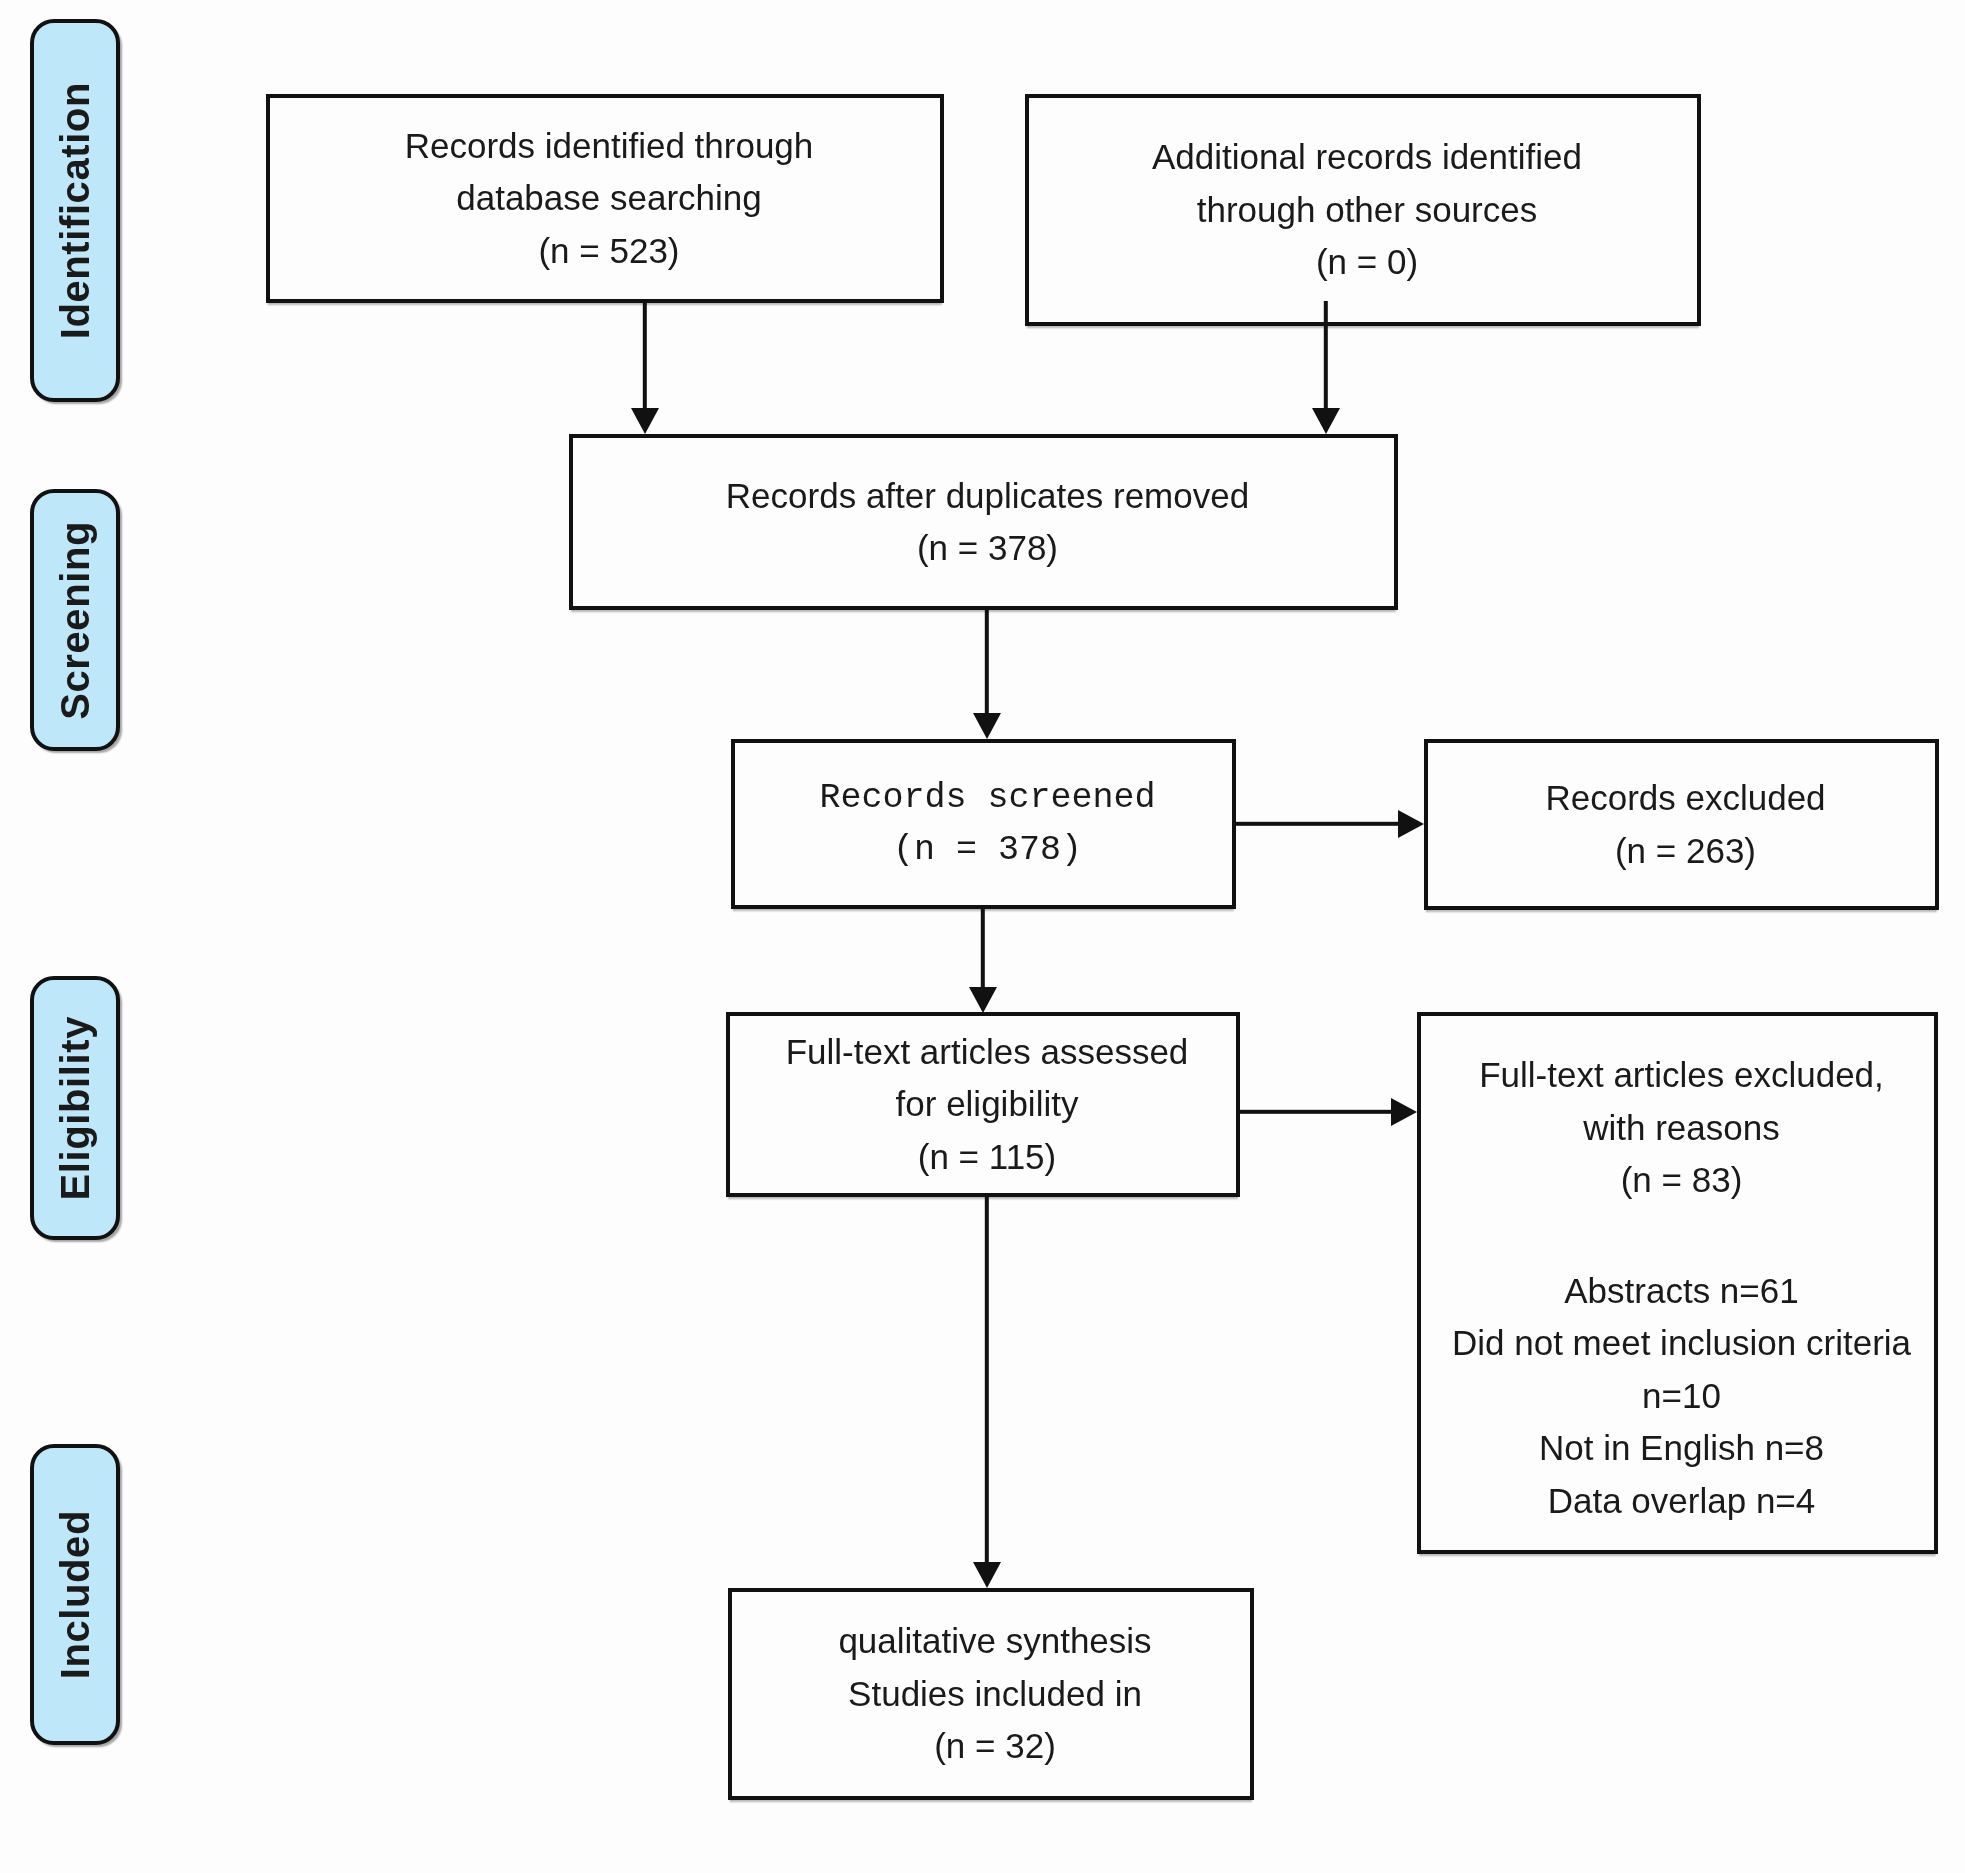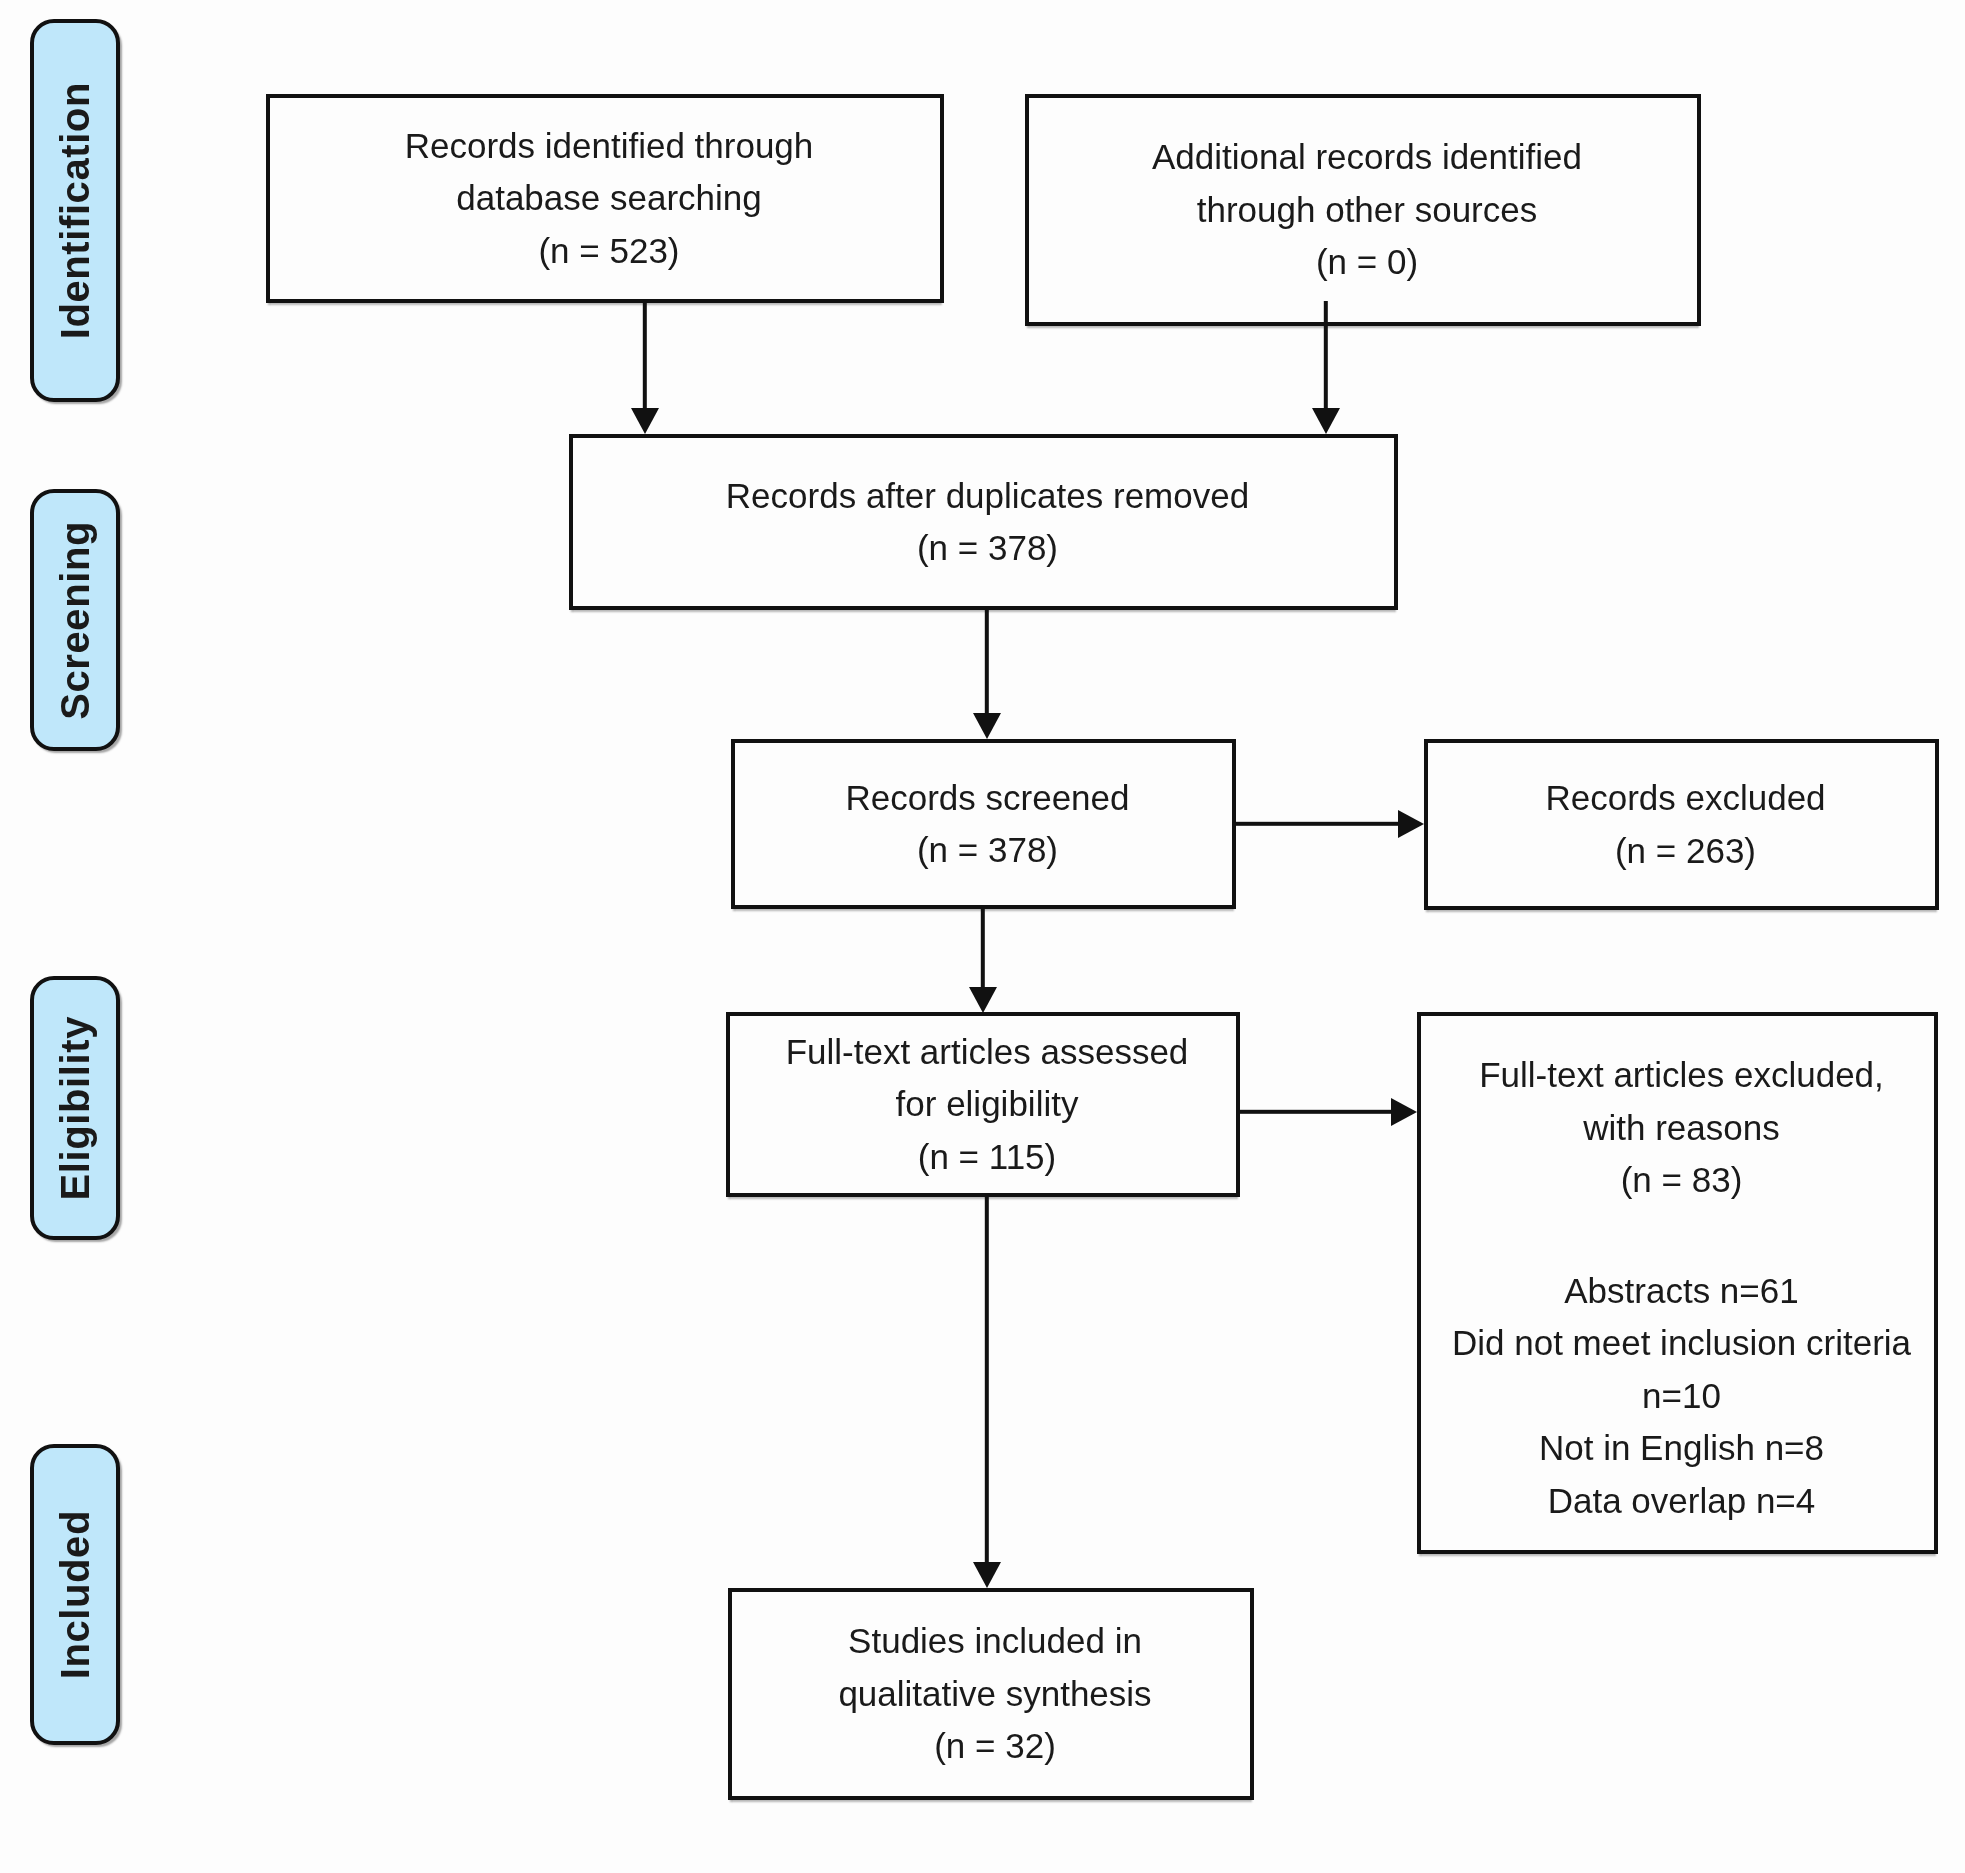--- a/index.html
+++ b/index.html
@@ -141,21 +141,21 @@
     <div class="line">Additional records identified</div>
     <div class="line">through other sources</div>
     <div class="line">(n = 0)</div>
   </div>
 
   <div class="flow-box" style="left:569px; top:434px; width:829px; height:176px;">
     <div class="line">Records after duplicates removed</div>
     <div class="line">(n = 378)</div>
   </div>
 
-  <div class="flow-box" style="left:731px; top:739px; width:505px; height:170px;">
+  <div class="flow-box" style="left:731px; top:739px; width:505px; height:170px;font-family:Liberation Mono, monospace;">
     <div class="line">Records screened</div>
     <div class="line">(n = 378)</div>
   </div>
 
   <div class="flow-box" style="left:1424px; top:739px; width:515px; height:171px;">
     <div class="line">Records excluded</div>
     <div class="line">(n = 263)</div>
   </div>
 
   <div class="flow-box" style="left:726px; top:1012px; width:514px; height:185px;">
@@ -172,22 +172,22 @@
     </div>
     <div class="reasons-group">
       <div class="line">Abstracts n=61</div>
       <div class="line">Did not meet inclusion criteria n=10</div>
       <div class="line">Not in English n=8</div>
       <div class="line">Data overlap n=4</div>
     </div>
   </div>
 
   <div class="flow-box" style="left:728px; top:1588px; width:526px; height:212px;">
+    <div class="line">qualitative synthesis</div>
     <div class="line">Studies included in</div>
-    <div class="line">qualitative synthesis</div>
     <div class="line">(n = 32)</div>
   </div>
 
   <div class="arrow" style="left:630px; top:302px; width:30px; height:132px;">
     <div class="shaft-v"></div>
     <div class="head-v"></div>
   </div>
 
   <div class="arrow" style="left:1311px; top:301px; width:30px; height:133px;">
     <div class="shaft-v"></div>

